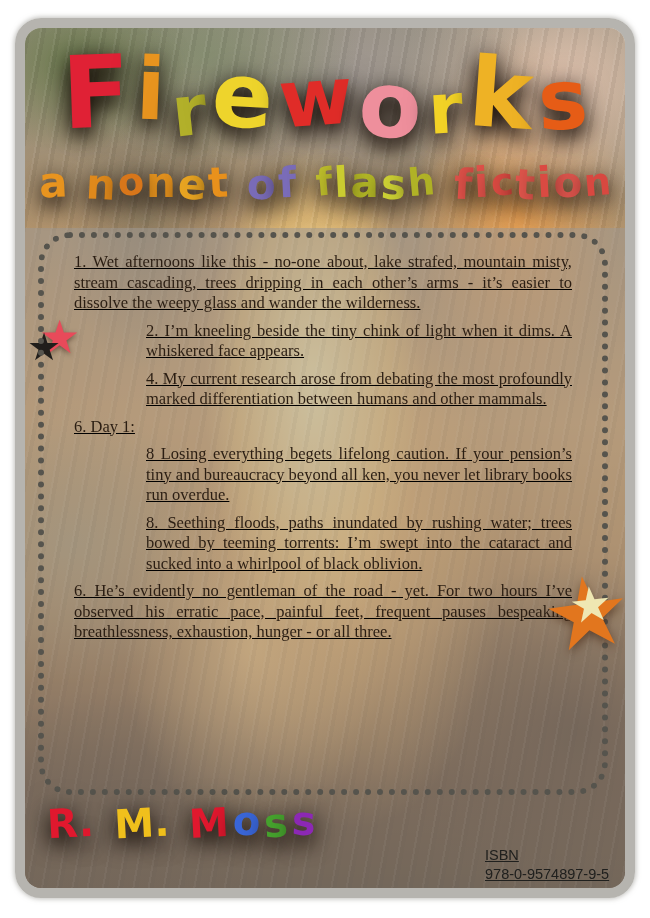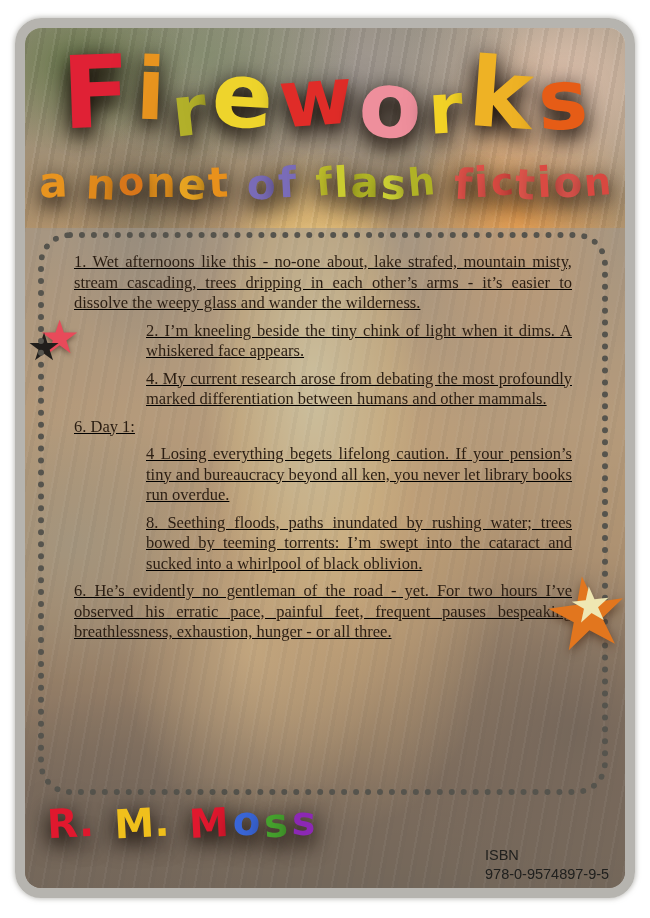--- a/index.html
+++ b/index.html
@@ -80,21 +80,21 @@
   .star-left{position:absolute;left:0;top:286px;width:72px;height:72px;}
   .star-left .red{font-size:46px;color:#e84a5a;left:14px;top:0;text-shadow:0 2px 5px rgba(40,20,10,.5);}
   .star-left .black{font-size:38px;color:#211e1b;left:2px;top:14px;}
   .star-right{position:absolute;left:518px;top:536px;width:112px;height:112px;}
   .star-right .orange{font-size:98px;color:#e2761e;left:0;top:0;transform:rotate(-8deg);
     text-shadow:0 4px 10px rgba(60,30,10,.55);}
   .star-right .cream{font-size:48px;color:#efe7b2;left:26px;top:16px;transform:rotate(-6deg);}
 
   
   .isbn{position:absolute;left:460px;top:818px;font-size:14.5px;line-height:1.3;color:#20201e;
-    font-family:"Liberation Sans",sans-serif;}
+    font-family:"Liberation Sans",sans-serif;text-decoration:underline;}
 </style>
 </head>
 <body>
 
 <div class="frame">
   <div class="photo"></div>
   <div class="veil"></div>
 
   <div class="title letters"><span style="color: rgb(224, 33, 53);">F</span><span style="color: rgb(232, 148, 31);">i</span><span style="color: rgb(178, 176, 42);">r</span><span style="color: rgb(238, 212, 44);">e</span><span style="color: rgb(224, 44, 40);">w</span><span style="color: rgb(238, 143, 156);">o</span><span style="color: rgb(242, 210, 38);">r</span><span style="color: rgb(238, 178, 37);">k</span><span style="color: rgb(230, 92, 22);">s</span></div>
   <div class="subtitle letters"><span style="color: rgb(232, 148, 31);">a</span><span class="sp"></span><span style="color: rgb(224, 138, 28);">n</span><span style="color: rgb(216, 118, 26);">o</span><span style="color: rgb(232, 149, 31);">n</span><span style="color: rgb(232, 164, 34);">e</span><span style="color: rgb(232, 145, 28);">t</span><span class="sp"></span><span style="color: rgb(122, 108, 184);">o</span><span style="color: rgb(122, 108, 184);">f</span><span class="sp"></span><span style="color: rgb(194, 194, 44);">f</span><span style="color: rgb(202, 203, 48);">l</span><span style="color: rgb(184, 188, 40);">a</span><span style="color: rgb(204, 208, 52);">s</span><span style="color: rgb(176, 178, 38);">h</span><span class="sp"></span><span style="color: rgb(224, 82, 74);">f</span><span style="color: rgb(224, 82, 74);">i</span><span style="color: rgb(218, 74, 66);">c</span><span style="color: rgb(224, 85, 76);">t</span><span style="color: rgb(218, 74, 66);">i</span><span style="color: rgb(224, 86, 78);">o</span><span style="color: rgb(216, 72, 64);">n</span></div>
@@ -102,21 +102,21 @@
   <div class="star-left">
     <span class="star red">★</span>
     <span class="star black">★</span>
   </div>
 
   <div class="box">
       <p class="para"><span>1. Wet afternoons like this - no-one about, lake strafed, mountain misty, stream cascading, trees dripping in each other’s arms - it’s easier to dissolve the weepy glass and wander the wilderness.</span></p>
       <p class="para indent"><span>2. I’m kneeling beside the tiny chink of light when it dims. A whiskered face appears.</span></p>
       <p class="para indent"><span>4. My current research arose from debating the most profoundly marked differentiation between humans and other mammals.</span></p>
       <p class="para"><span>6. Day 1:</span><br></p>
-      <p class="para indent"><span>4 Losing everything begets lifelong caution. If your pension’s tiny and bureaucracy beyond all ken, you never let library books run overdue.</span></p>
+      <p class="para indent"><span>8 Losing everything begets lifelong caution. If your pension’s tiny and bureaucracy beyond all ken, you never let library books run overdue.</span></p>
       <p class="para indent"><span>8. Seething floods, paths inundated by rushing water; trees bowed by teeming torrents: I’m swept into the cataract and sucked into a whirlpool of black oblivion.</span></p>
       <p class="para"><span>6. He’s evidently no gentleman of the road - yet. For two hours I’ve observed his erratic pace, painful feet, frequent pauses bespeaking breathlessness, exhaustion, hunger - or all three.</span></p>
     </div>
 
   <div class="star-right">
     <span class="star orange">★</span>
     <span class="star cream">★</span>
   </div>
 
   <div class="author letters"><span style="color: rgb(224, 24, 46);">R.</span><span class="sp"></span><span style="color: rgb(240, 192, 28);">M.</span><span class="sp"></span><span style="color: rgb(224, 24, 46);">M</span><span style="color: rgb(58, 102, 216);">o</span><span style="color: rgb(70, 162, 46);">s</span><span style="color: rgb(140, 40, 180);">s</span></div>

